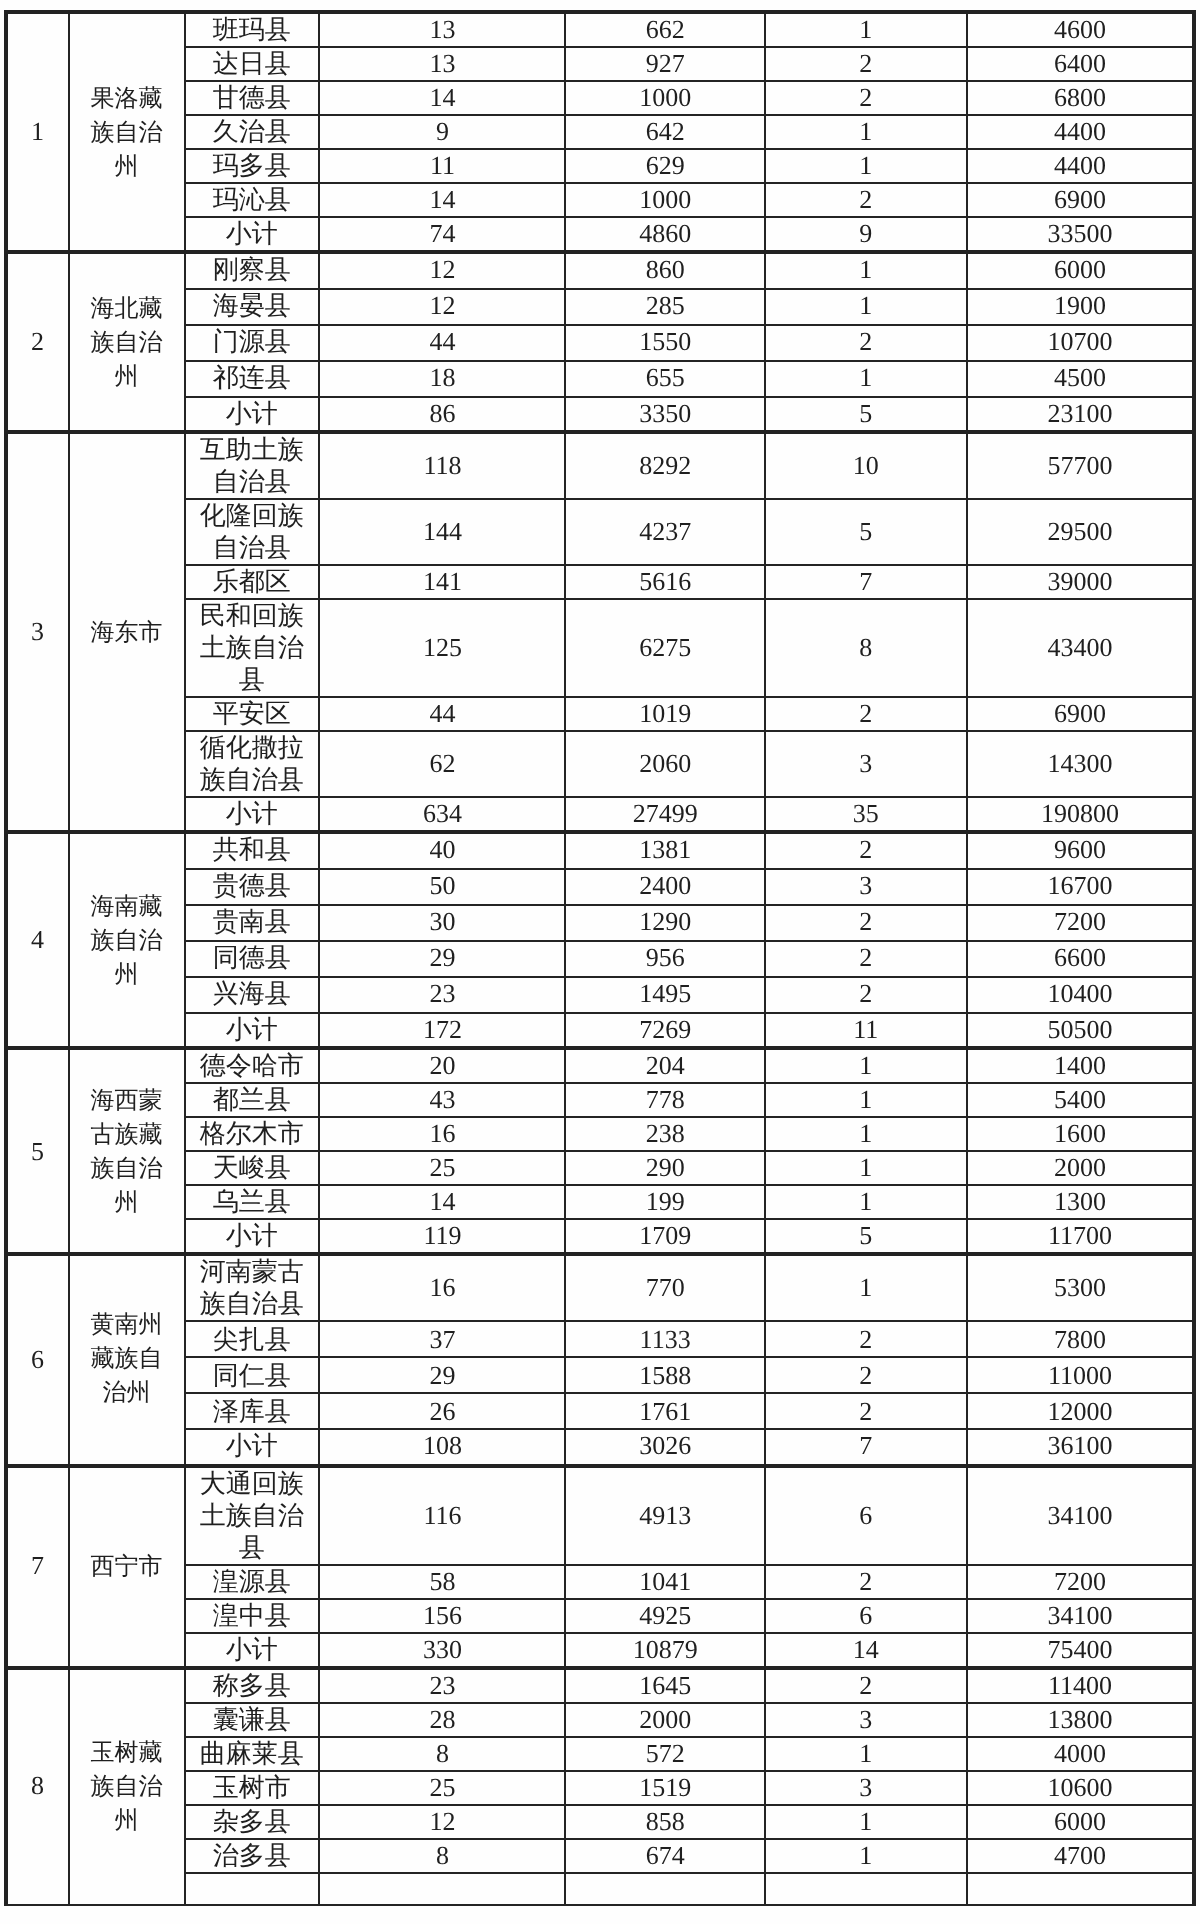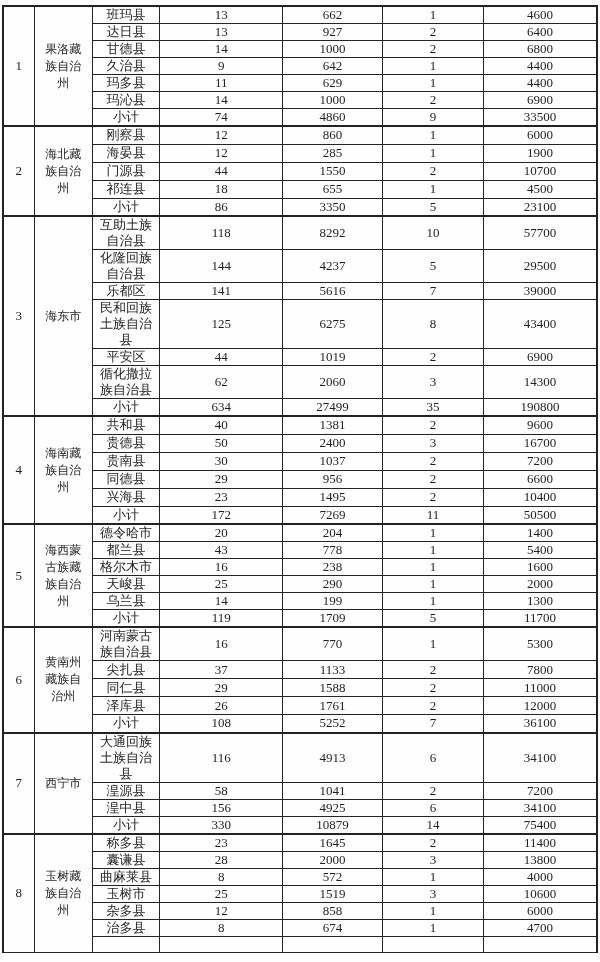--- a/index.html
+++ b/index.html
@@ -203,21 +203,21 @@
         <tr style="height: 18px;">
           <td class="county-cell">贵德县</td>
           <td class="value-cell">50</td>
           <td class="value-cell">2400</td>
           <td class="value-cell">3</td>
           <td class="value-cell">16700</td>
         </tr>
         <tr style="height: 18px;">
           <td class="county-cell">贵南县</td>
           <td class="value-cell">30</td>
-          <td class="value-cell">1037</td>
+          <td class="value-cell">1290</td>
           <td class="value-cell">2</td>
           <td class="value-cell">7200</td>
         </tr>
         <tr style="height: 18px;">
           <td class="county-cell">同德县</td>
           <td class="value-cell">29</td>
           <td class="value-cell">956</td>
           <td class="value-cell">2</td>
           <td class="value-cell">6600</td>
         </tr>
@@ -305,21 +305,21 @@
         <tr style="height: 18px;">
           <td class="county-cell">泽库县</td>
           <td class="value-cell">26</td>
           <td class="value-cell">1761</td>
           <td class="value-cell">2</td>
           <td class="value-cell">12000</td>
         </tr>
         <tr style="height: 18px;">
           <td class="county-cell">小计</td>
           <td class="value-cell">108</td>
-          <td class="value-cell">5252</td>
+          <td class="value-cell">3026</td>
           <td class="value-cell">7</td>
           <td class="value-cell">36100</td>
         </tr>
         <tr class="section-start" style="height: 16px;">
           <td class="num-cell" rowspan="4">7</td>
           <td class="region-cell" rowspan="4">西宁市</td>
           <td class="county-cell">大通回族土族自治县</td>
           <td class="value-cell">116</td>
           <td class="value-cell">4913</td>
           <td class="value-cell">6</td>

